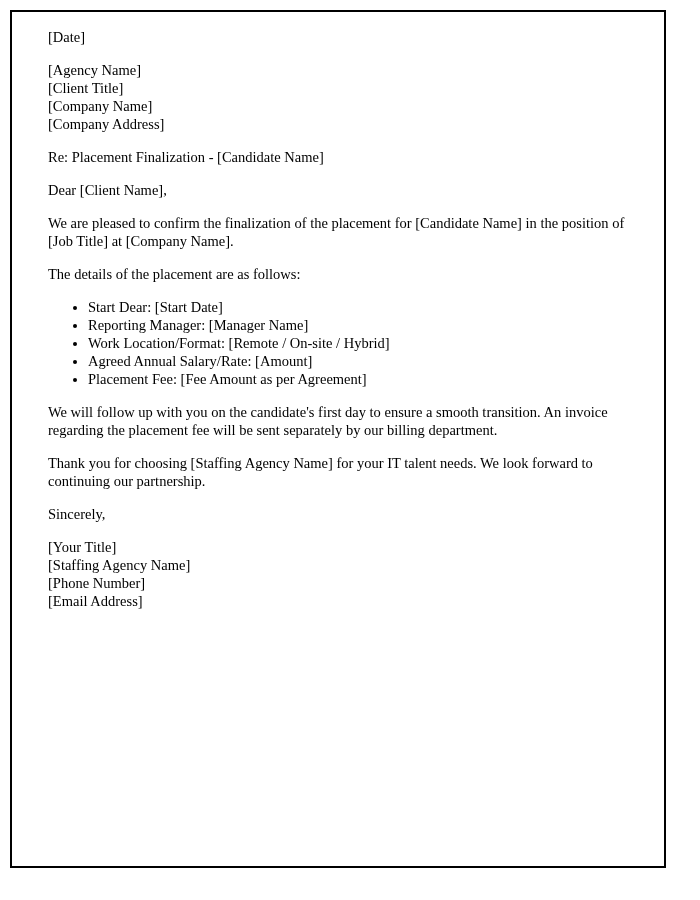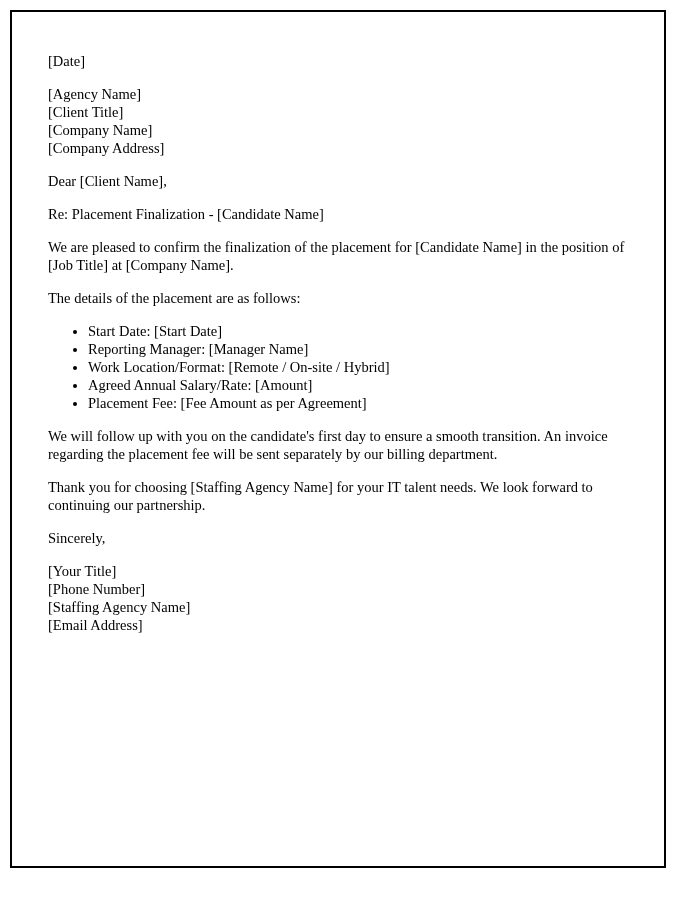--- a/index.html
+++ b/index.html
@@ -15,21 +15,21 @@
     color: #000000;
   }
   .page {
     position: absolute;
     left: 10px;
     top: 10px;
     width: 656px;
     height: 858px;
     border: 2px solid #000000;
     box-sizing: border-box;
-    padding: 40px 38px 30px 36px;
+    padding: 16px 38px 30px 36px;
     overflow: hidden;
   }
   .page, .page p, .page li, .page div {
     font-size: 14.5px;
     line-height: 18px;
   }
   p {
     margin: 0 0 15px 0;
   }
   .block {
@@ -57,43 +57,43 @@
 
   <p>[Date]</p>
 
   <div class="block">
     <div class="line">[Agency Name]</div>
     <div class="line">[Client Title]</div>
     <div class="line">[Company Name]</div>
     <div class="line">[Company Address]</div>
   </div>
 
+  <p>Re: Placement Finalization - [Candidate Name]</p>
+
   <p>Dear [Client Name],</p>
-
-  <p>Re: Placement Finalization - [Candidate Name]</p>
 
   <p><span>We are pleased to confirm the finalization of the placement for </span><strong>[Candidate Name]</strong><span> in the position of </span><strong>[Job Title]</strong><span> at </span><strong>[Company Name]</strong><span>.</span></p>
 
   <p>The details of the placement are as follows:</p>
 
   <ul class="details-list">
-    <li><strong>Start Date:</strong><span> [Start Date]</span></li>
+    <li><strong>Start Dear:</strong><span> [Start Date]</span></li>
     <li><strong>Reporting Manager:</strong><span> [Manager Name]</span></li>
     <li><strong>Work Location/Format:</strong><span> [Remote / On-site / Hybrid]</span></li>
     <li><strong>Agreed Annual Salary/Rate:</strong><span> [Amount]</span></li>
     <li><strong>Placement Fee:</strong><span> [Fee Amount as per Agreement]</span></li>
   </ul>
 
 
   <p>We will follow up with you on the candidate's first day to ensure a smooth transition. An invoice regarding the placement fee will be sent separately by our billing department.</p>
 
   <p>Thank you for choosing [Staffing Agency Name] for your IT talent needs. We look forward to continuing our partnership.</p>
 
   <p>Sincerely,</p>
 
   <div class="block">
     <div class="line">[Your Title]</div>
+    <div class="line">[Staffing Agency Name]</div>
     <div class="line">[Phone Number]</div>
-    <div class="line">[Staffing Agency Name]</div>
     <div class="line">[Email Address]</div>
   </div>
 
 </div>
 
 </body></html>

